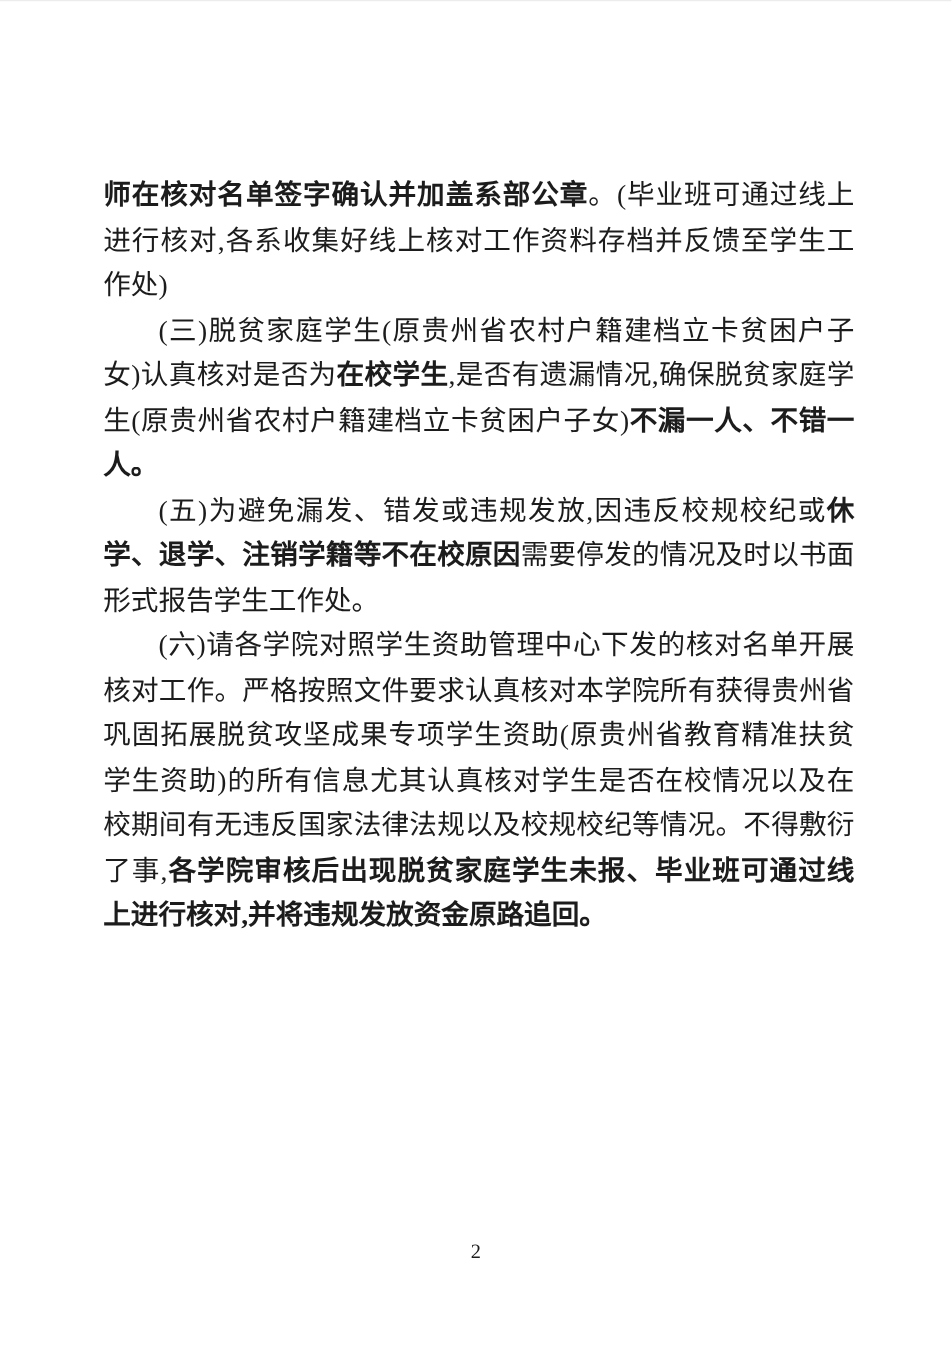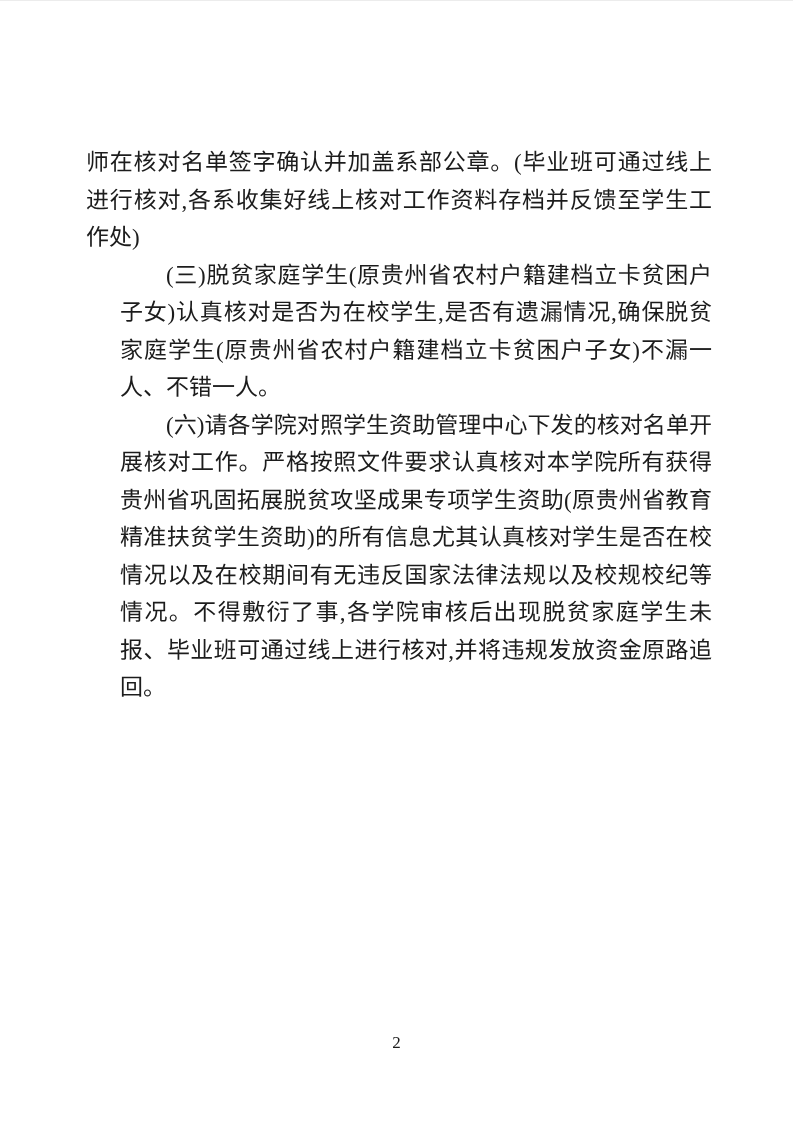--- a/index.html
+++ b/index.html
@@ -27,24 +27,23 @@
     color: var(--body-text, #1c1c1c);
     text-align: justify;
     text-justify: inter-ideograph;
   }
   .para {
     margin: 0;
     padding: 0;
   }
   .para.indent {
     text-indent: 2em;
-    margin-left: 34px;
   }
   .bold {
-    font-weight: normal;
+    font-weight: bold;
   }
   .red {
     color: var(--emphasis-red, #e8231a);
   }
   .red-bold {
     color: var(--emphasis-red, #e8231a);
     font-weight: bold;
   }
   .page-footer {
     position: absolute;
@@ -63,20 +62,21 @@
 <body>
 
 <div class="page">
   <div class="content">
 
     <p class="para"><span class="bold">师在核对名单签字确认并加盖系部公章</span><span>。(毕业班可通过线上进行核对,各系收集好线上核对工作资料存档并反馈至学生工作处)</span></p>
 
     <p class="para indent"><span>(三)脱贫家庭学生(原贵州省农村户籍建档立卡贫困户子女)认真核对是否为</span><span class="bold">在校学生</span><span>,是否有遗漏情况,确保脱贫家庭学生(原贵州省农村户籍建档立卡贫困户子女)</span><span class="bold">不漏一人、不错一人。</span></p>
 
 
+    <p class="para indent"><span>(五)为避免漏发、错发或违规发放,因违反校规校纪或</span><span class="bold">休学、退学、注销学籍等不在校原因</span><span>需要停发的情况及时以书面形式报告学生工作处。</span></p>
 
     <p class="para indent"><span>(六)请各学院对照学生资助管理中心下发的核对名单开展核对工作。严格按照文件要求认真核对本学院所有获得贵州省巩固拓展脱贫攻坚成果专项学生资助(原贵州省教育精准扶贫学生资助)的所有信息尤其认真核对学生是否在校情况以及在校期间有无违反国家法律法规以及校规校纪等情况。不得敷衍了事,</span><span class="bold">各学院审核后出现脱贫家庭学生未报、毕业班可通过线上进行核对,并将违规发放资金原路追回。</span></p>
 
   </div>
 
   <div class="page-footer">
     <span class="page-number">2</span>
   </div>
 </div>
 

